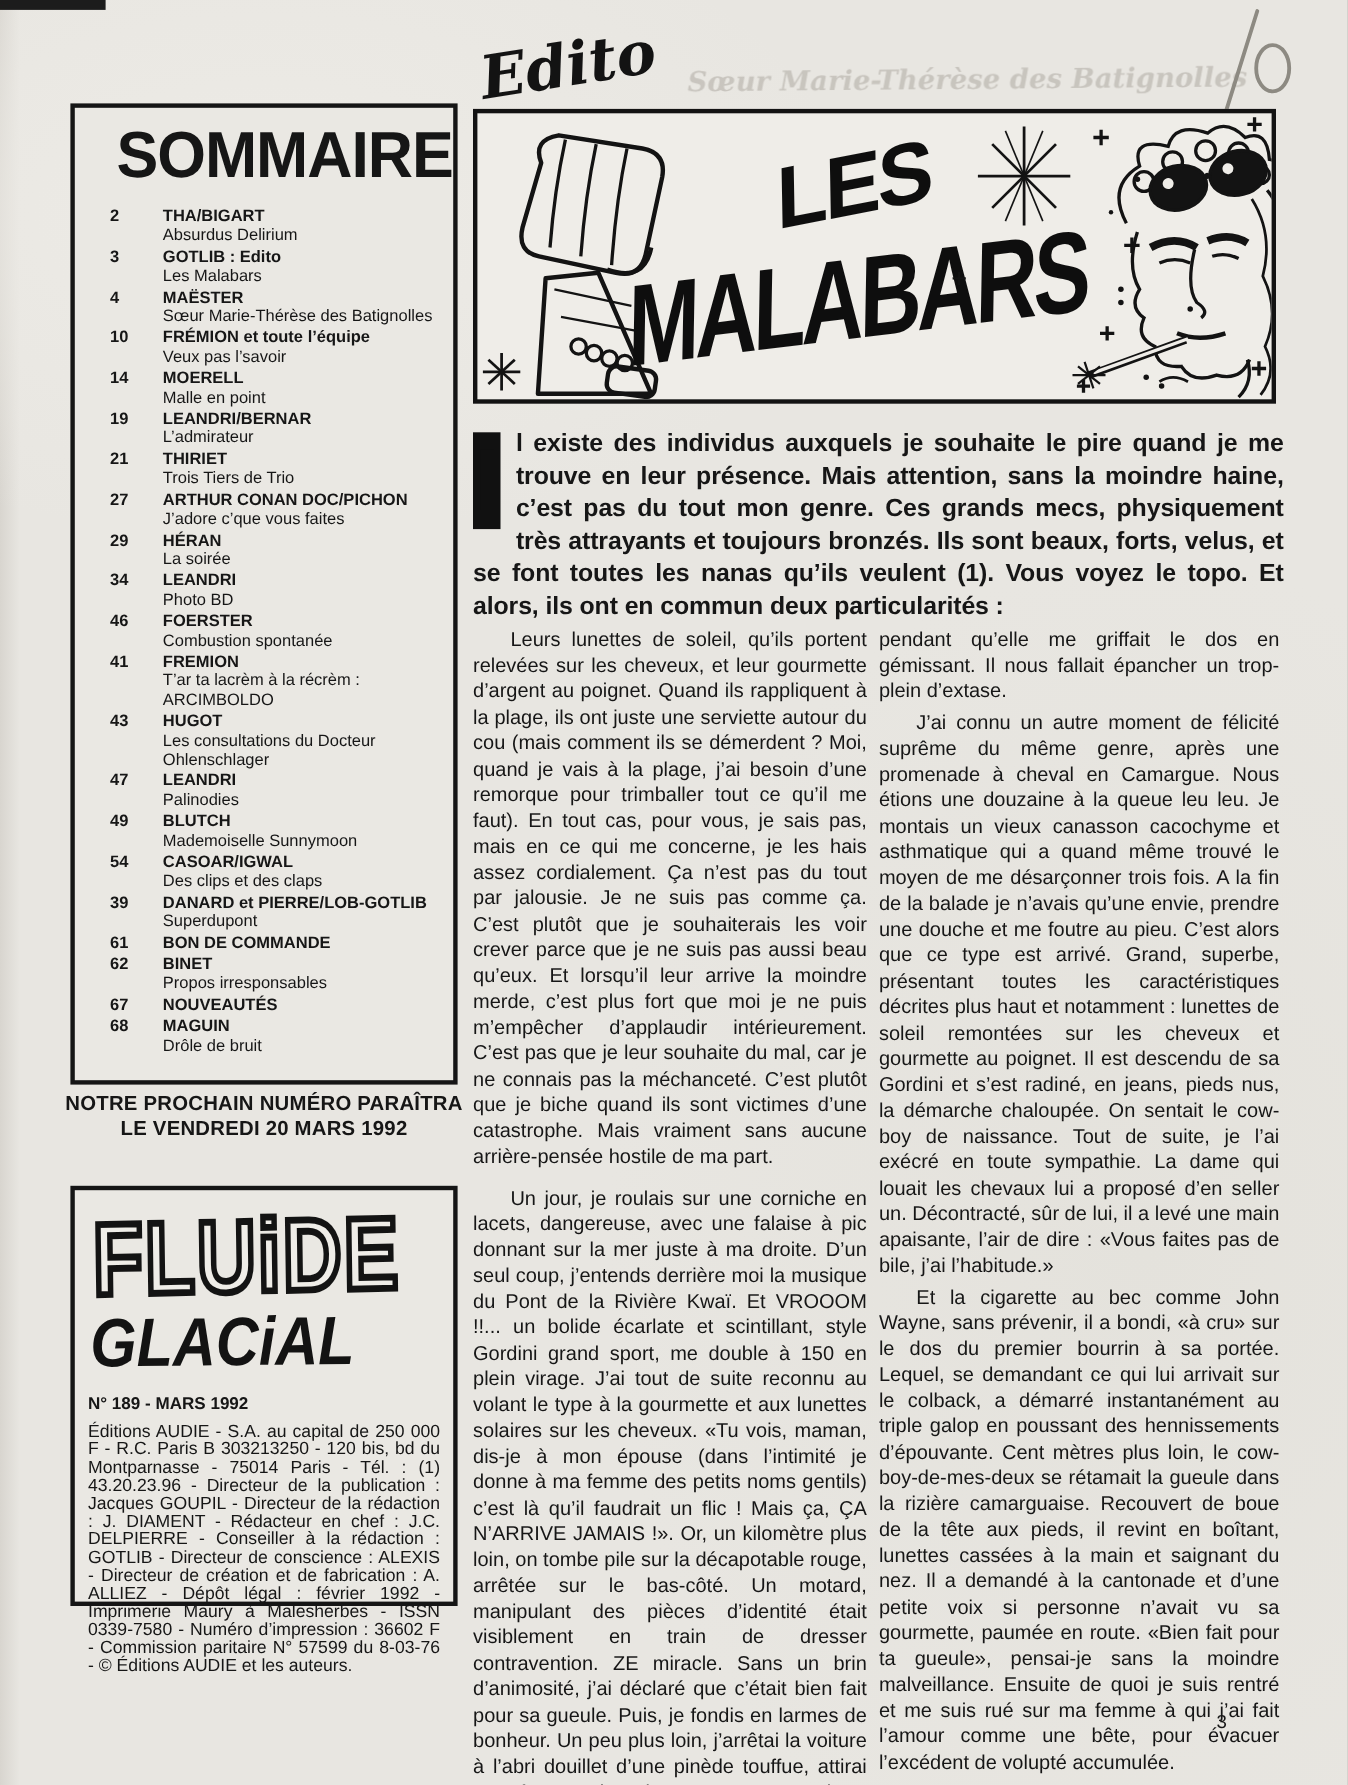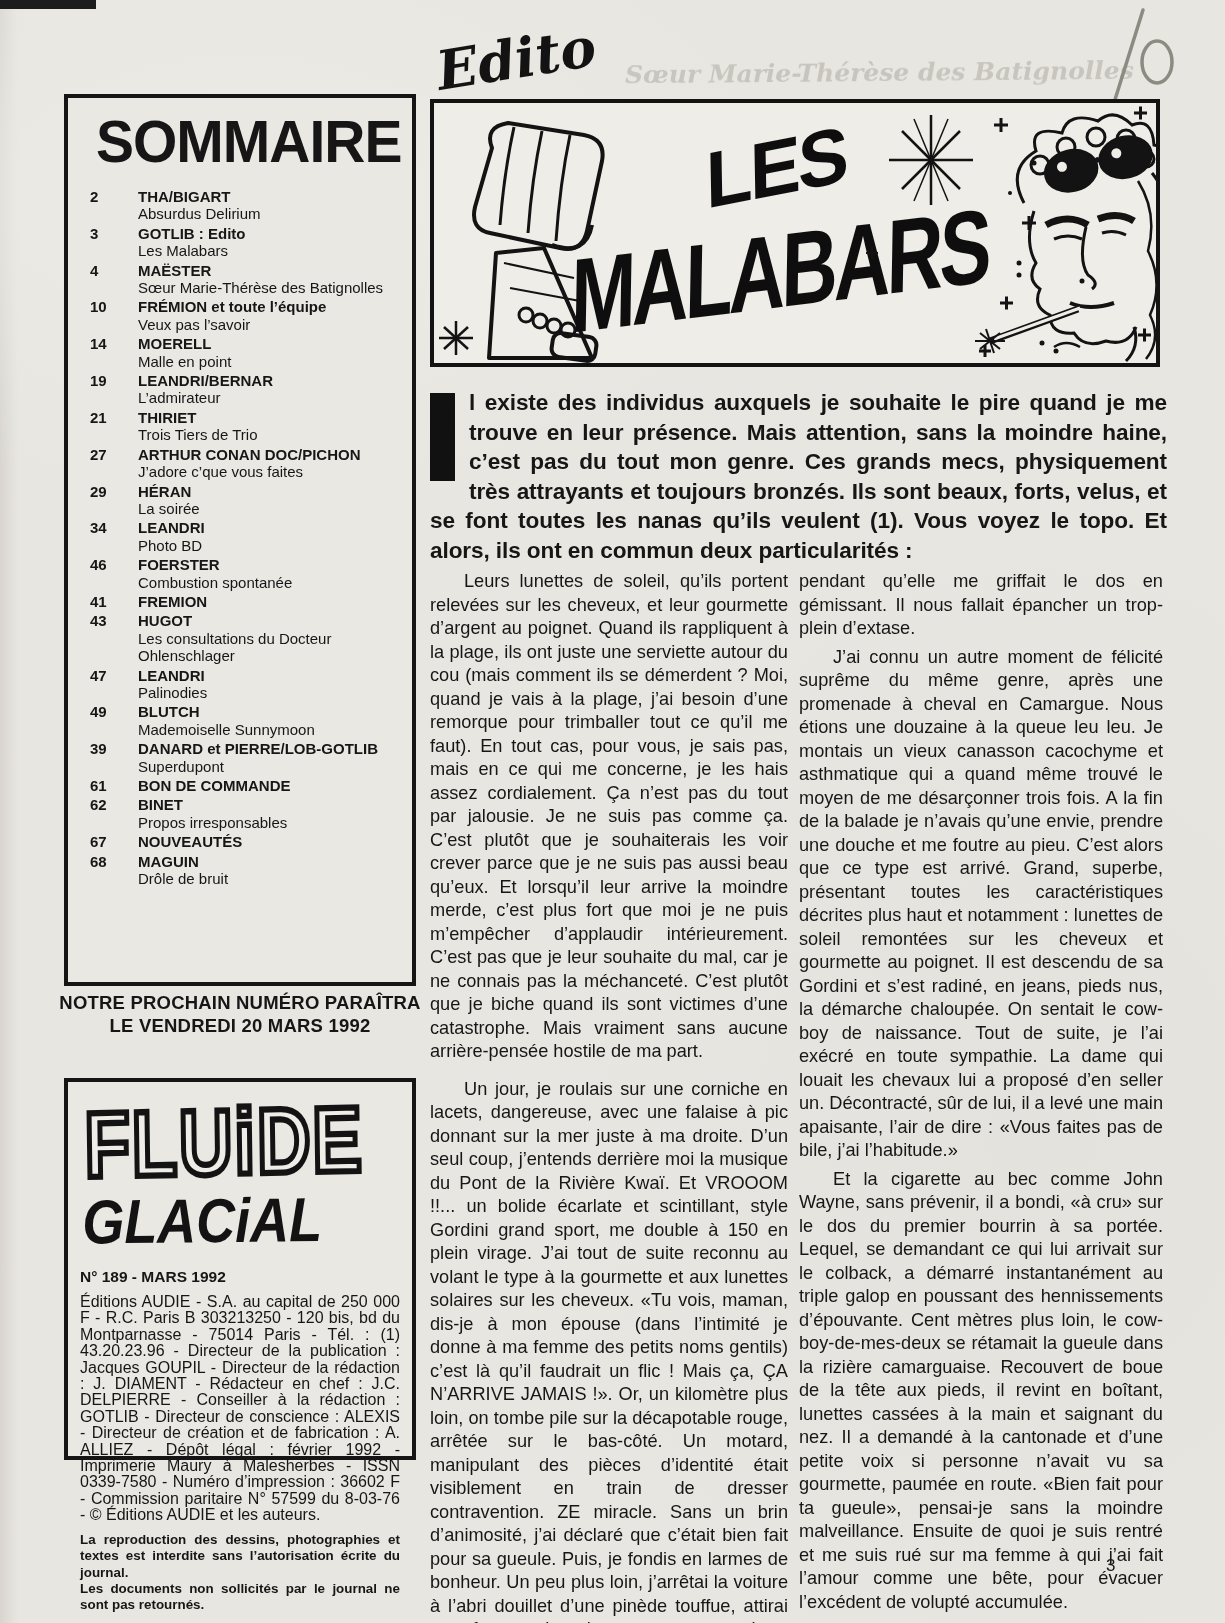--- a/index.html
+++ b/index.html
@@ -13,21 +13,21 @@
     overflow:hidden;
     font-family:"Liberation Sans", sans-serif;
     color:#161616;
   }
   .corner-mark{position:absolute;left:0;top:0;width:96px;height:9px;background:#1c1c1c;}
 
   
   .sommaire-box{
     position:absolute; left:64px; top:94px; width:352px; height:892px;
     border:4px solid #151515; background:#eae8e3; box-sizing:border-box;
-    padding:8px 10px 0 14px;
+    padding:8px 10px 0 24px;
   }
   .sommaire-title{
     font-size:57px; font-weight:900; letter-spacing:-1px; margin:2px 0 14px 14px;
     transform:scaleY(1.04);
   }
   .toc{list-style:none;margin:0;padding:0;}
   .toc li{display:flex; margin-bottom:2px;}
   .toc .num{width:30px; flex:0 0 30px; font-weight:bold; font-size:15px; line-height:17.4px; text-align:left; padding-left:8px; box-sizing:border-box;}
   .toc .txt{flex:1; padding-left:26px; font-size:15px; line-height:17.4px;}
   .toc .author{font-weight:bold;}
@@ -182,20 +182,21 @@
           <span class="num">46</span>
           <span class="txt">
             <div class="author">FOERSTER</div>
             <div class="subtitle">Combustion spontanée</div>
           </span>
         </li>
         <li>
           <span class="num">41</span>
           <span class="txt">
             <div class="author">FREMION</div>
+            <div class="subtitle">T’ar ta lacrèm à la récrèm : ARCIMBOLDO</div>
           </span>
         </li>
         <li>
           <span class="num">43</span>
           <span class="txt">
             <div class="author">HUGOT</div>
             <div class="subtitle">Les consultations du Docteur Ohlenschlager</div>
           </span>
         </li>
         <li>
@@ -203,20 +204,27 @@
           <span class="txt">
             <div class="author">LEANDRI</div>
             <div class="subtitle">Palinodies</div>
           </span>
         </li>
         <li>
           <span class="num">49</span>
           <span class="txt">
             <div class="author">BLUTCH</div>
             <div class="subtitle">Mademoiselle Sunnymoon</div>
+          </span>
+        </li>
+        <li>
+          <span class="num">54</span>
+          <span class="txt">
+            <div class="author">CASOAR/IGWAL</div>
+            <div class="subtitle">Des clips et des claps</div>
           </span>
         </li>
         <li>
           <span class="num">39</span>
           <span class="txt">
             <div class="author">DANARD et PIERRE/LOB-GOTLIB</div>
             <div class="subtitle">Superdupont</div>
           </span>
         </li>
         <li>
@@ -251,24 +259,20 @@
   <div class="next-issue">
     <div>NOTRE PROCHAIN NUMÉRO PARAÎTRA</div>
     <div>LE VENDREDI 20 MARS 1992</div>
   </div>
 
   <div class="fluide-box">
     <div class="fluide-logo1">FLUiDE</div>
     <div class="fluide-logo2">GLACiAL</div>
     <div class="fluide-issue">N° 189 - MARS 1992</div>
     <div class="fluide-fine">Éditions AUDIE - S.A. au capital de 250 000 F - R.C. Paris B 303213250 - 120 bis, bd du Montparnasse - 75014 Paris - Tél. : (1) 43.20.23.96 - Directeur de la publication : Jacques GOUPIL - Directeur de la rédaction : J. DIAMENT - Rédacteur en chef : J.C. DELPIERRE - Conseiller à la rédaction : GOTLIB - Directeur de conscience : ALEXIS - Directeur de création et de fabrication : A. ALLIEZ - Dépôt légal : février 1992 - Imprimerie Maury à Malesherbes - ISSN 0339-7580 - Numéro d’impression : 36602 F - Commission paritaire N° 57599 du 8-03-76 - © Éditions AUDIE et les auteurs.</div>
-    <div class="fluide-legal">
-      <div>La reproduction des dessins, photographies et textes est interdite sans l’autorisation écrite du journal.</div>
-      <div>Les documents non sollicités par le journal ne sont pas retournés.</div>
-    </div>
   </div>
 
   <div class="show-through">Sœur Marie-Thérèse des Batignolles</div>
 
   <div class="edito-script">
     <svg width="210" height="90" viewBox="0 0 210 90">
       <text x="8" y="62" font-family="DejaVu Serif, serif" font-style="italic" font-weight="bold" font-size="54" fill="#131313" transform="rotate(-9 8 62)">Edito</text>
       <path d="M12,74 Q70,84 150,76" stroke="#131313" stroke-width="3" fill="none"></path>
     </svg>
   </div>

